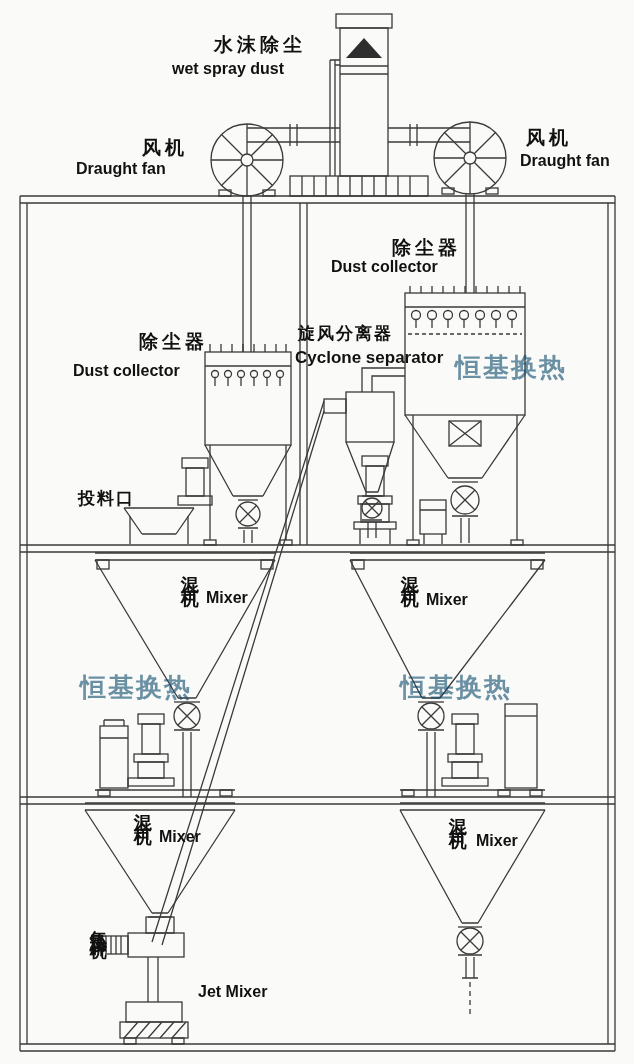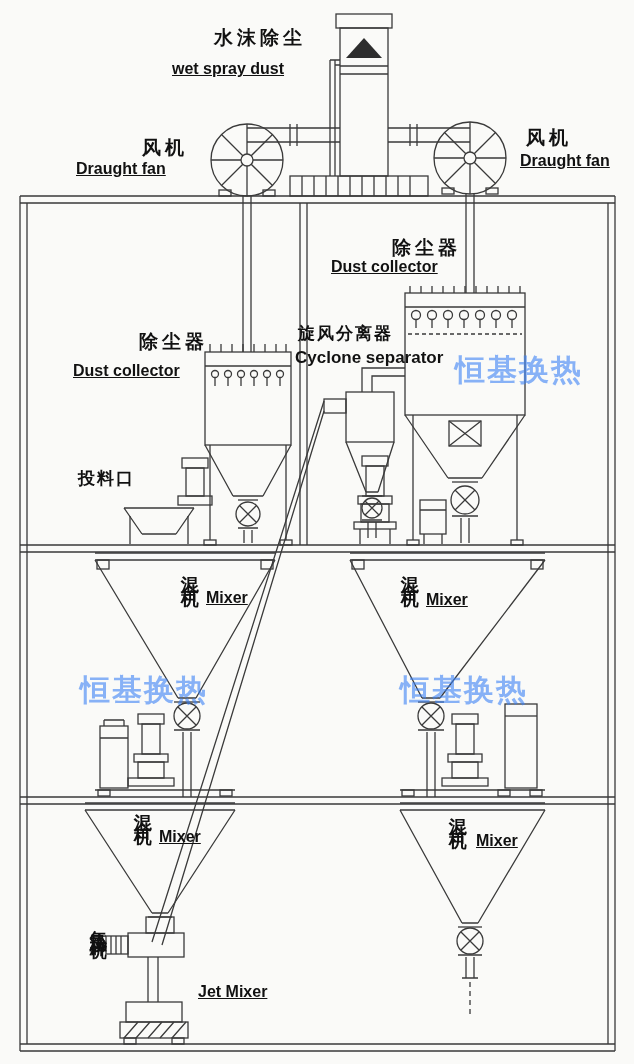--- a/index.html
+++ b/index.html
@@ -5,26 +5,26 @@
   html,body{margin:0;padding:0;background:#ffffff;}
   #page{position:relative;width:634px;height:1064px;background:#fafaf8;overflow:hidden;
         font-family:"Liberation Sans","DejaVu Sans",sans-serif;}
   #diagram{position:absolute;left:0;top:0;z-index:1;}
   #diagram path,#diagram rect,#diagram circle,#diagram polygon,#diagram use{
       stroke:#3a3a3a;fill:none;stroke-width:1.3;}
   #diagram .solid{fill:#2e2e2e;stroke:none;}
   .label{position:absolute;z-index:3;color:#111;font-weight:bold;white-space:nowrap;line-height:1.1;}
   .cn{font-size:19px;letter-spacing:4px;}
   .cn-sm{font-size:17px;letter-spacing:2px;}
-  .en{font-size:16px;letter-spacing:0;text-decoration:underline;}
+  .en{font-size:16px;letter-spacing:0;}
   .en-sm{font-size:17px;}
   .v{writing-mode:vertical-rl;text-orientation:upright;letter-spacing:6px;font-size:18px;}
   .v5{writing-mode:vertical-rl;text-orientation:upright;letter-spacing:3px;font-size:17px;}
-  .wm{position:absolute;z-index:2;font-size:30px;font-weight:bold;letter-spacing:2px;
-      color:#3b82f6;opacity:0.6;white-space:nowrap;}
+  .wm{position:absolute;z-index:2;font-size:26px;font-weight:bold;letter-spacing:2px;
+      color:#0c4a6e;opacity:0.6;white-space:nowrap;}
 </style>
 </head>
 <body>
 
 <div id="page">
 
   <svg id="diagram" width="634" height="1064" viewBox="0 0 634 1064">
 
     <defs>
       <g id="fan">
@@ -231,39 +231,39 @@
                M160,1038 L174,1022 M172,1038 L186,1022"></path>
       <rect x="124" y="1038" width="12" height="6"></rect>
       <rect x="172" y="1038" width="12" height="6"></rect>
     </g>
   </svg>
 
   <div class="wm" style="left:455px;top:350px">恒基换热</div>
   <div class="wm" style="left:80px;top:670px">恒基换热</div>
   <div class="wm" style="left:400px;top:670px">恒基换热</div>
 
-  <div class="label cn" style="left:214px;top:28px">水沫除尘</div>
+  <div class="label cn" style="left:214px;top:35px">水沫除尘</div>
   <div class="label en" style="left:172px;top:60px">wet spray dust</div>
 
   <div class="label cn" style="left:142px;top:138px">风机</div>
   <div class="label en" style="left:76px;top:160px">Draught fan</div>
 
   <div class="label cn" style="left:526px;top:128px">风机</div>
   <div class="label en" style="left:520px;top:152px">Draught fan</div>
 
   <div class="label cn" style="left:392px;top:238px">除尘器</div>
   <div class="label en" style="left:331px;top:258px">Dust collector</div>
 
   <div class="label cn" style="left:139px;top:332px">除尘器</div>
   <div class="label en" style="left:73px;top:362px">Dust collector</div>
 
   <div class="label cn-sm" style="left:298px;top:325px">旋风分离器</div>
   <div class="label en-sm" style="left:295px;top:349px">Cyclone separator</div>
 
-  <div class="label cn-sm" style="left:78px;top:470px">投料口</div>
+  <div class="label cn-sm" style="left:78px;top:490px">投料口</div>
 
   <div class="label v" style="left:179px;top:562px">混合机</div>
   <div class="label en" style="left:206px;top:589px">Mixer</div>
 
   <div class="label v" style="left:399px;top:562px">混合机</div>
   <div class="label en" style="left:426px;top:591px">Mixer</div>
 
   <div class="label v" style="left:132px;top:800px">混合机</div>
   <div class="label en" style="left:159px;top:828px">Mixer</div>
 

